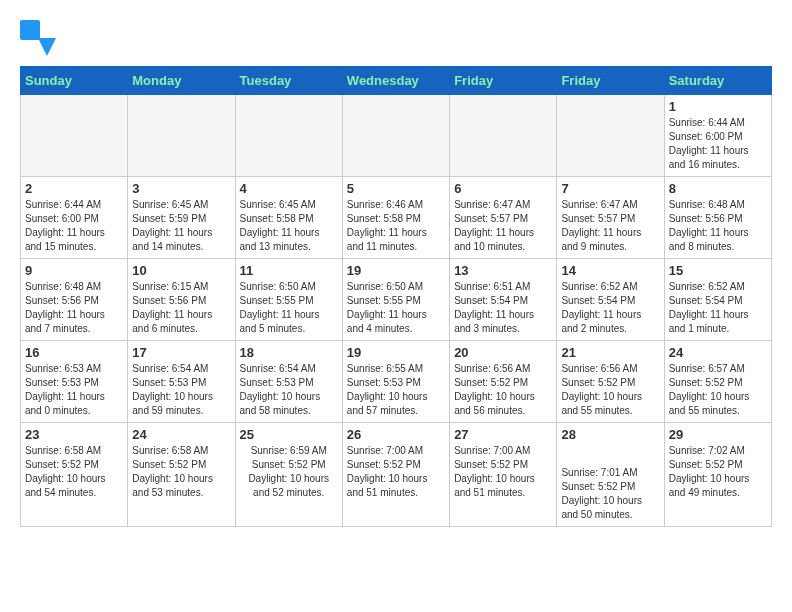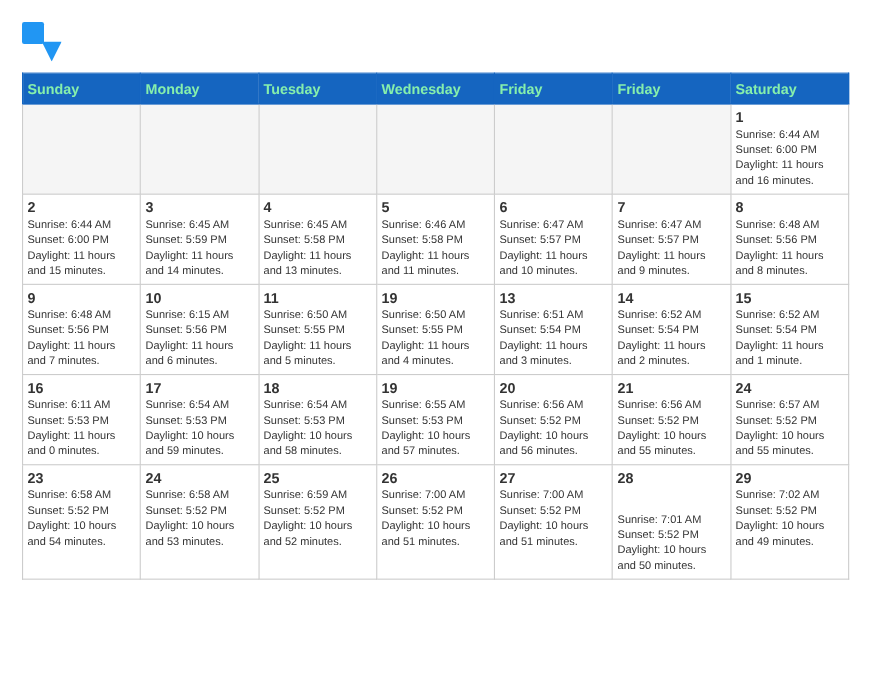--- a/index.html
+++ b/index.html
@@ -216,21 +216,21 @@
           <div class="day-number">15</div>
           <div class="day-info" style="white-space: pre-line;">Sunrise: 6:52 AM
 Sunset: 5:54 PM
 Daylight: 11 hours
 and 1 minute.</div>
         </td>
       </tr>
       <tr>
         <td>
           <div class="day-number">16</div>
-          <div class="day-info" style="white-space: pre-line;">Sunrise: 6:11 AM
+          <div class="day-info" style="white-space: pre-line;">Sunrise: 6:53 AM
 Sunset: 5:53 PM
 Daylight: 11 hours
 and 0 minutes.</div>
         </td>
         <td>
           <div class="day-number">17</div>
           <div class="day-info" style="white-space: pre-line;">Sunrise: 6:54 AM
 Sunset: 5:53 PM
 Daylight: 10 hours
 and 59 minutes.</div>
@@ -281,21 +281,21 @@
         </td>
         <td>
           <div class="day-number">24</div>
           <div class="day-info" style="white-space: pre-line;">Sunrise: 6:58 AM
 Sunset: 5:52 PM
 Daylight: 10 hours
 and 53 minutes.</div>
         </td>
         <td>
           <div class="day-number">25</div>
-          <div class="day-info" style="white-space: pre-line;">Sunrise: 6:59 AM
+          <div class="day-info" style="white-space: pre-line; text-align: center;">Sunrise: 6:59 AM
 Sunset: 5:52 PM
 Daylight: 10 hours
 and 52 minutes.</div>
         </td>
         <td>
           <div class="day-number">26</div>
           <div class="day-info" style="white-space: pre-line;">Sunrise: 7:00 AM
 Sunset: 5:52 PM
 Daylight: 10 hours
 and 51 minutes.</div>

